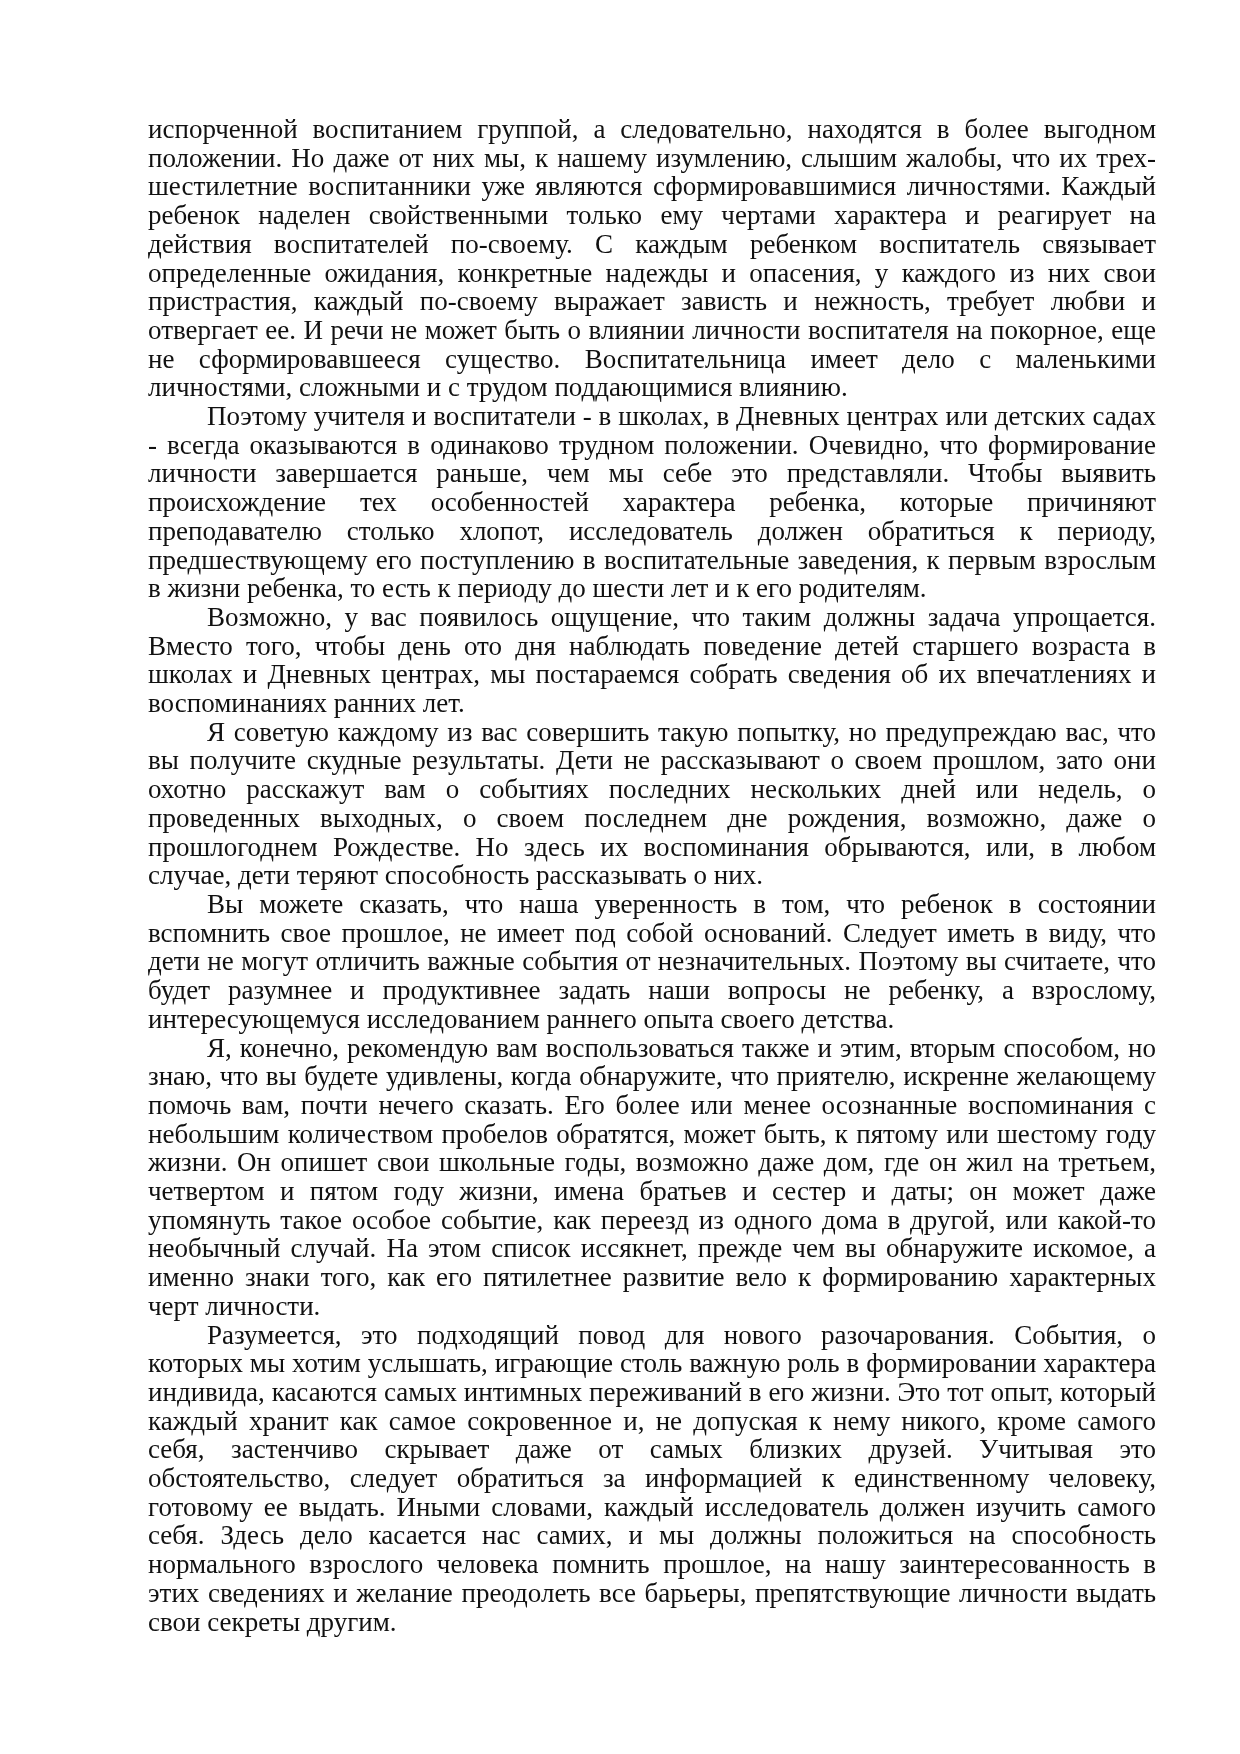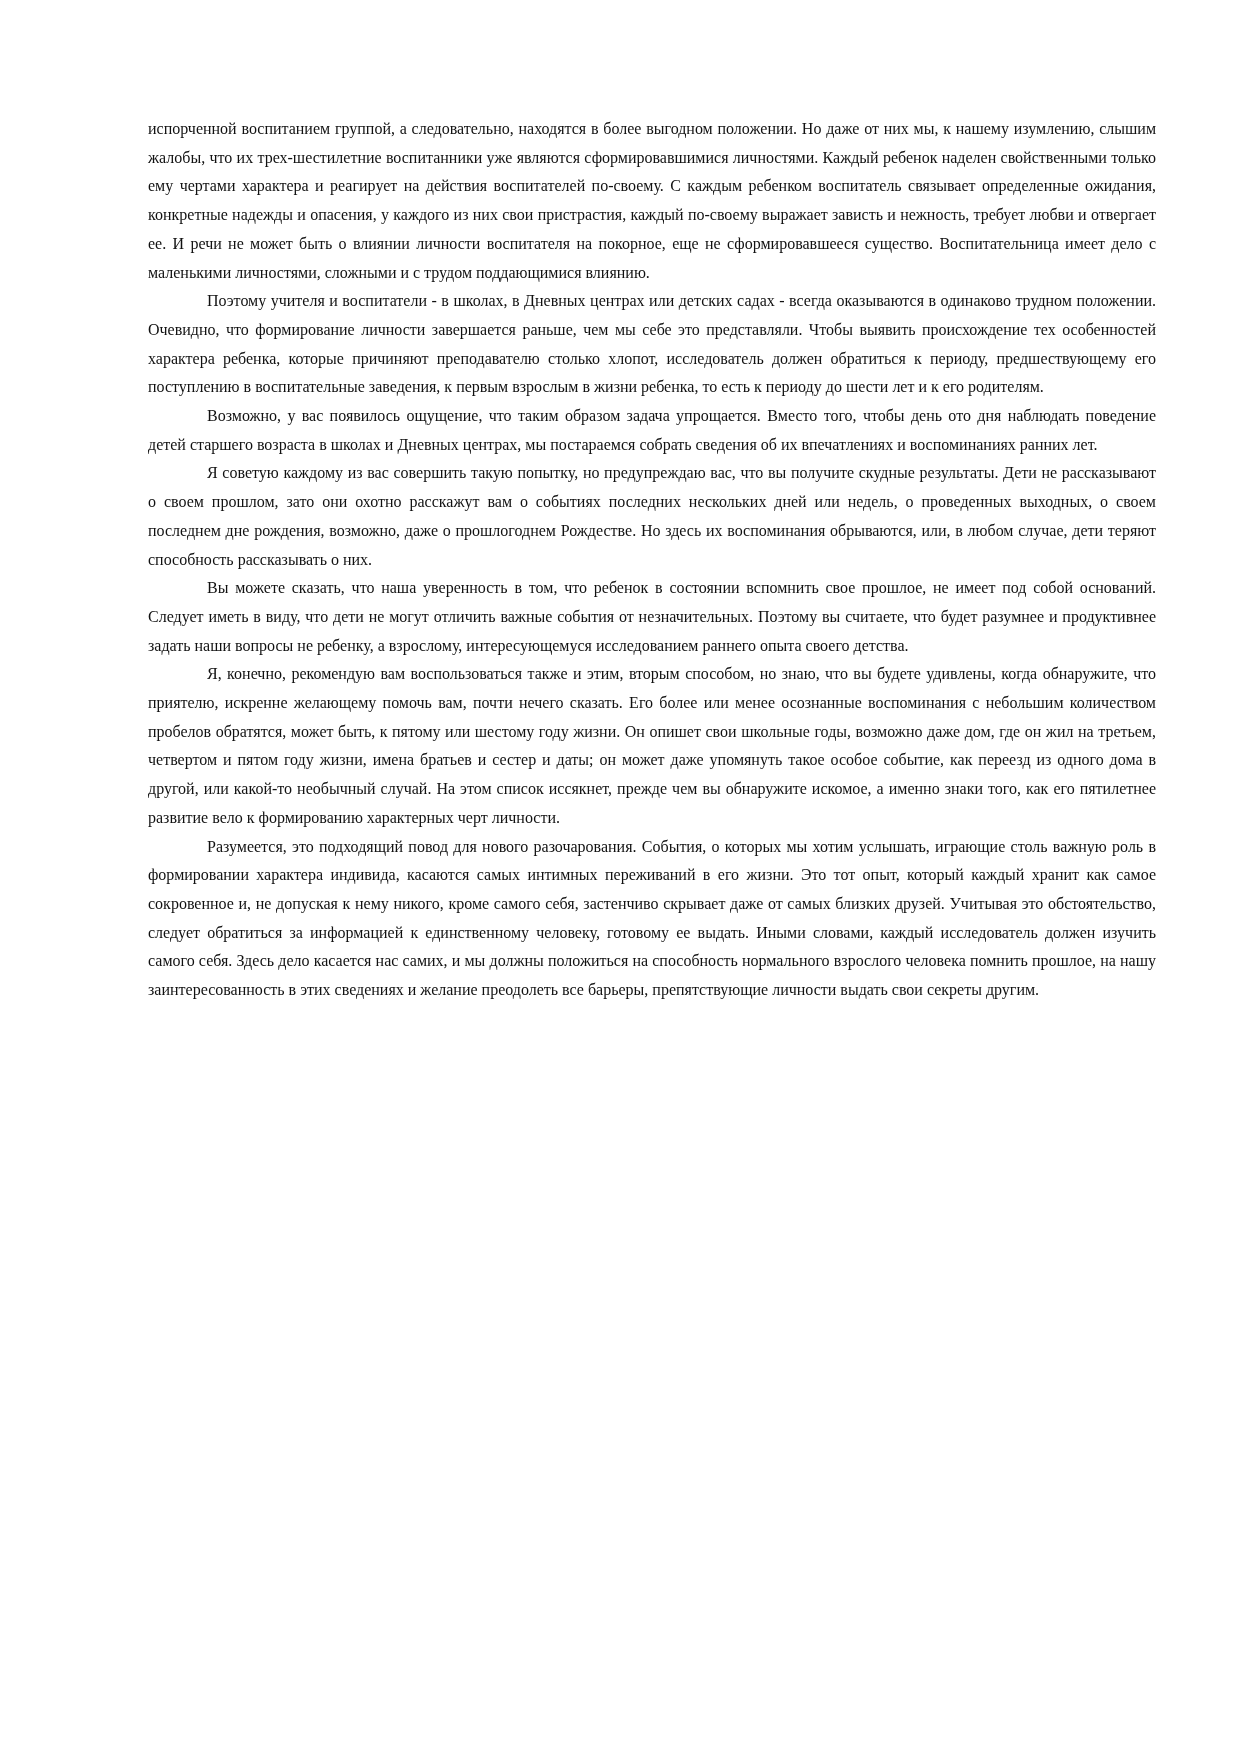--- a/index.html
+++ b/index.html
@@ -3,32 +3,32 @@
 <meta charset="utf-8">
 <style>
   html, body { margin: 0; padding: 0; background: #ffffff; }
   body { width: 1240px; height: 1754px; position: relative; overflow: hidden; }
   .page {
     position: absolute;
     left: 148px;
     top: 115px;
     width: 1008px;
     font-family: "Liberation Serif", "DejaVu Serif", serif;
-    font-size: 16px;
+    font-size: 27px;
     line-height: 28.7px;
     color: #111111;
     text-align: justify;
   }
   .para { margin: 0; text-indent: 0; }
   .para.indent { text-indent: 59px; }
 </style>
 </head>
 <body>
 
 <div class="page">
   <p class="para">испорченной воспитанием группой, а следовательно, находятся в более выгодном положении. Но даже от них мы, к нашему изумлению, слышим жалобы, что их трех-шестилетние воспитанники уже являются сформировавшимися личностями. Каждый ребенок наделен свойственными только ему чертами характера и реагирует на действия воспитателей по-своему. С каждым ребенком воспитатель связывает определенные ожидания, конкретные надежды и опасения, у каждого из них свои пристрастия, каждый по-своему выражает зависть и нежность, требует любви и отвергает ее. И речи не может быть о влиянии личности воспитателя на покорное, еще не сформировавшееся существо. Воспитательница имеет дело с маленькими личностями, сложными и с трудом поддающимися влиянию.</p>
   <p class="para indent">Поэтому учителя и воспитатели - в школах, в Дневных центрах или детских садах - всегда оказываются в одинаково трудном положении. Очевидно, что формирование личности завершается раньше, чем мы себе это представляли. Чтобы выявить происхождение тех особенностей характера ребенка, которые причиняют преподавателю столько хлопот, исследователь должен обратиться к периоду, предшествующему его поступлению в воспитательные заведения, к первым взрослым в жизни ребенка, то есть к периоду до шести лет и к его родителям.</p>
-  <p class="para indent">Возможно, у вас появилось ощущение, что таким образом задача упрощается. Вместо того, чтобы день ото дня наблюдать поведение детей старшего возраста в школах и Дневных центрах, мы постараемся собрать сведения об их впечатлениях и воспоминаниях ранних лет.</p>
+  <p class="para indent">Возможно, у вас появилось ощущение, что таким должны задача упрощается. Вместо того, чтобы день ото дня наблюдать поведение детей старшего возраста в школах и Дневных центрах, мы постараемся собрать сведения об их впечатлениях и воспоминаниях ранних лет.</p>
   <p class="para indent">Я советую каждому из вас совершить такую попытку, но предупреждаю вас, что вы получите скудные результаты. Дети не рассказывают о своем прошлом, зато они охотно расскажут вам о событиях последних нескольких дней или недель, о проведенных выходных, о своем последнем дне рождения, возможно, даже о прошлогоднем Рождестве. Но здесь их воспоминания обрываются, или, в любом случае, дети теряют способность рассказывать о них.</p>
   <p class="para indent">Вы можете сказать, что наша уверенность в том, что ребенок в состоянии вспомнить свое прошлое, не имеет под собой оснований. Следует иметь в виду, что дети не могут отличить важные события от незначительных. Поэтому вы считаете, что будет разумнее и продуктивнее задать наши вопросы не ребенку, а взрослому, интересующемуся исследованием раннего опыта своего детства.</p>
   <p class="para indent">Я, конечно, рекомендую вам воспользоваться также и этим, вторым способом, но знаю, что вы будете удивлены, когда обнаружите, что приятелю, искренне желающему помочь вам, почти нечего сказать. Его более или менее осознанные воспоминания с небольшим количеством пробелов обратятся, может быть, к пятому или шестому году жизни. Он опишет свои школьные годы, возможно даже дом, где он жил на третьем, четвертом и пятом году жизни, имена братьев и сестер и даты; он может даже упомянуть такое особое событие, как переезд из одного дома в другой, или какой-то необычный случай. На этом список иссякнет, прежде чем вы обнаружите искомое, а именно знаки того, как его пятилетнее развитие вело к формированию характерных черт личности.</p>
   <p class="para indent">Разумеется, это подходящий повод для нового разочарования. События, о которых мы хотим услышать, играющие столь важную роль в формировании характера индивида, касаются самых интимных переживаний в его жизни. Это тот опыт, который каждый хранит как самое сокровенное и, не допуская к нему никого, кроме самого себя, застенчиво скрывает даже от самых близких друзей. Учитывая это обстоятельство, следует обратиться за информацией к единственному человеку, готовому ее выдать. Иными словами, каждый исследователь должен изучить самого себя. Здесь дело касается нас самих, и мы должны положиться на способность нормального взрослого человека помнить прошлое, на нашу заинтересованность в этих сведениях и желание преодолеть все барьеры, препятствующие личности выдать свои секреты другим.</p>
 </div>
 
 </body></html>

